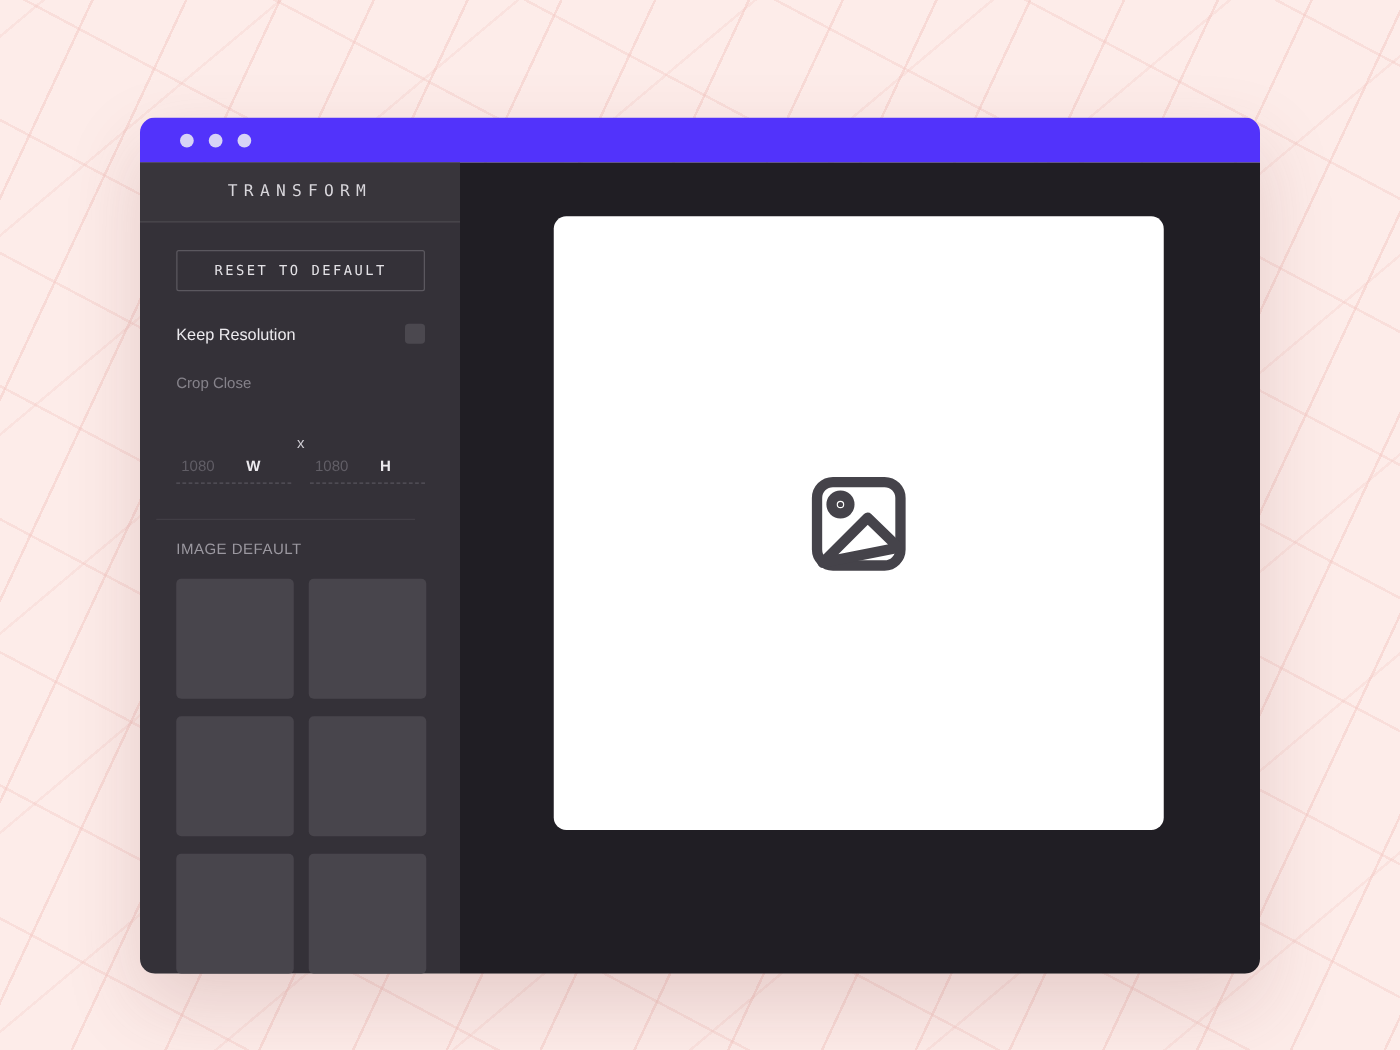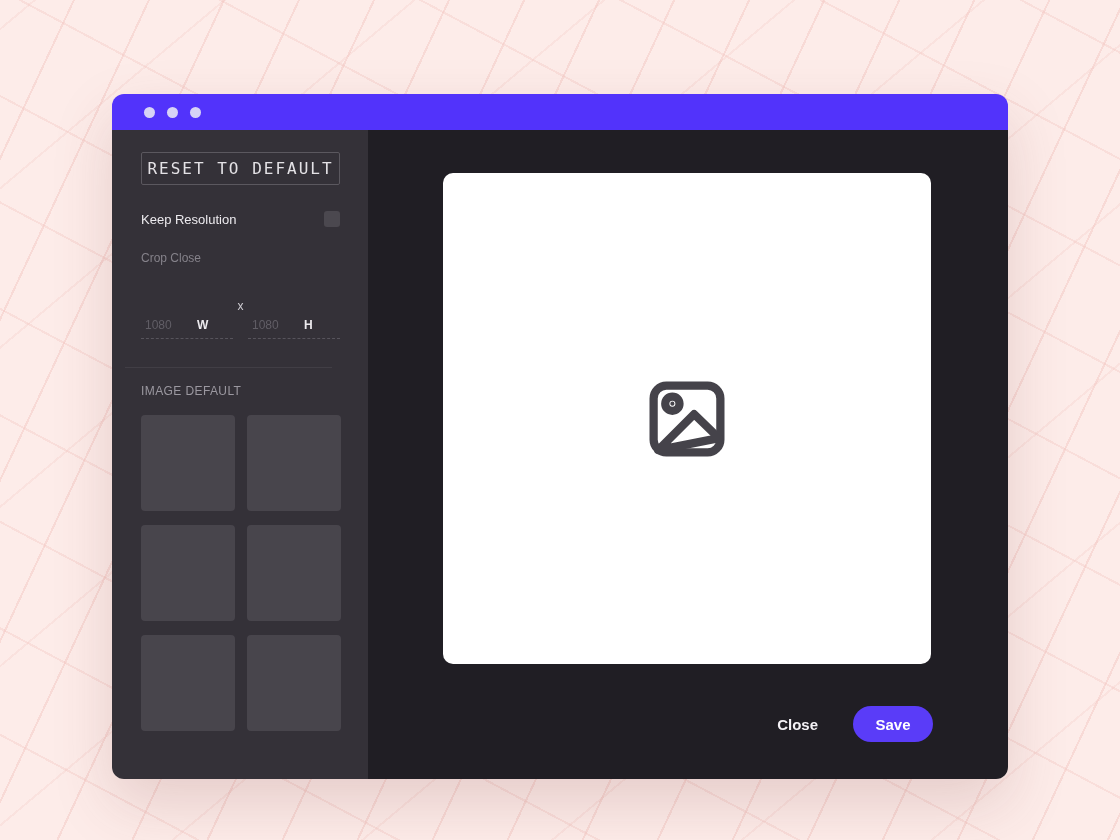--- a/index.html
+++ b/index.html
@@ -41,21 +41,21 @@
   }
   .sidebar-title {
     font-family:"DejaVu Sans Mono", monospace; font-size:13px;
     letter-spacing:5px; color:#d8d6db; font-weight:500;
   }
   .sidebar-content { padding:22px 28px 0 29px; }
 
   .reset-btn {
     display:block; width:100%; height:33px; background:transparent;
     border:1px solid #5b585f; border-radius:2px; cursor:pointer;
-    font-family:"DejaVu Sans Mono", monospace; font-size:16px;
+    font-family:"DejaVu Sans Mono", monospace; font-size:11px;
     letter-spacing:2px; color:#e4e2e6; text-align:center;
   }
 
   .keep-row {
     margin-top:26px; display:flex; align-items:center; justify-content:space-between;
   }
   .keep-label { font-size:13px; color:#eceaee; }
   .checkbox {
     width:16px; height:16px; border-radius:3px; background:#4b484f; cursor:pointer;
   }
@@ -123,20 +123,23 @@
 
     <div class="titlebar">
       <span class="dot"></span>
       <span class="dot"></span>
       <span class="dot"></span>
     </div>
 
     <div class="window-body">
 
       <aside class="sidebar">
+        <div class="sidebar-header">
+          <span class="sidebar-title">TRANSFORM</span>
+        </div>
 
         <div class="sidebar-content">
           <button class="reset-btn">RESET TO DEFAULT</button>
 
           <div class="keep-row">
             <span class="keep-label">Keep Resolution</span>
             <span class="checkbox"></span>
           </div>
 
           <div class="crop-label">Crop Close</div>
@@ -171,21 +174,17 @@
       <main class="main">
         <div class="preview-card">
           <svg class="placeholder-icon" viewBox="0 0 24 24" fill="none" stroke="#45434a" stroke-width="2.2" stroke-linecap="round" stroke-linejoin="round">
             <rect x="3.1" y="3.1" width="17.8" height="17.8" rx="3.4"></rect>
             <circle cx="8.1" cy="7.9" r="1.9"></circle>
             <circle cx="8.1" cy="7.9" r="0.55" fill="#45434a" stroke="none"></circle>
             <path d="M4.3 20.3 L13.9 10.7 L20.5 17.1 Z"></path>
           </svg>
         </div>
 
-        <div class="footer-actions">
-          <button class="close-btn">Close</button>
-          <button class="save-btn">Save</button>
-        </div>
       </main>
 
     </div>
   </div>
 </div>
 
 </body></html>

